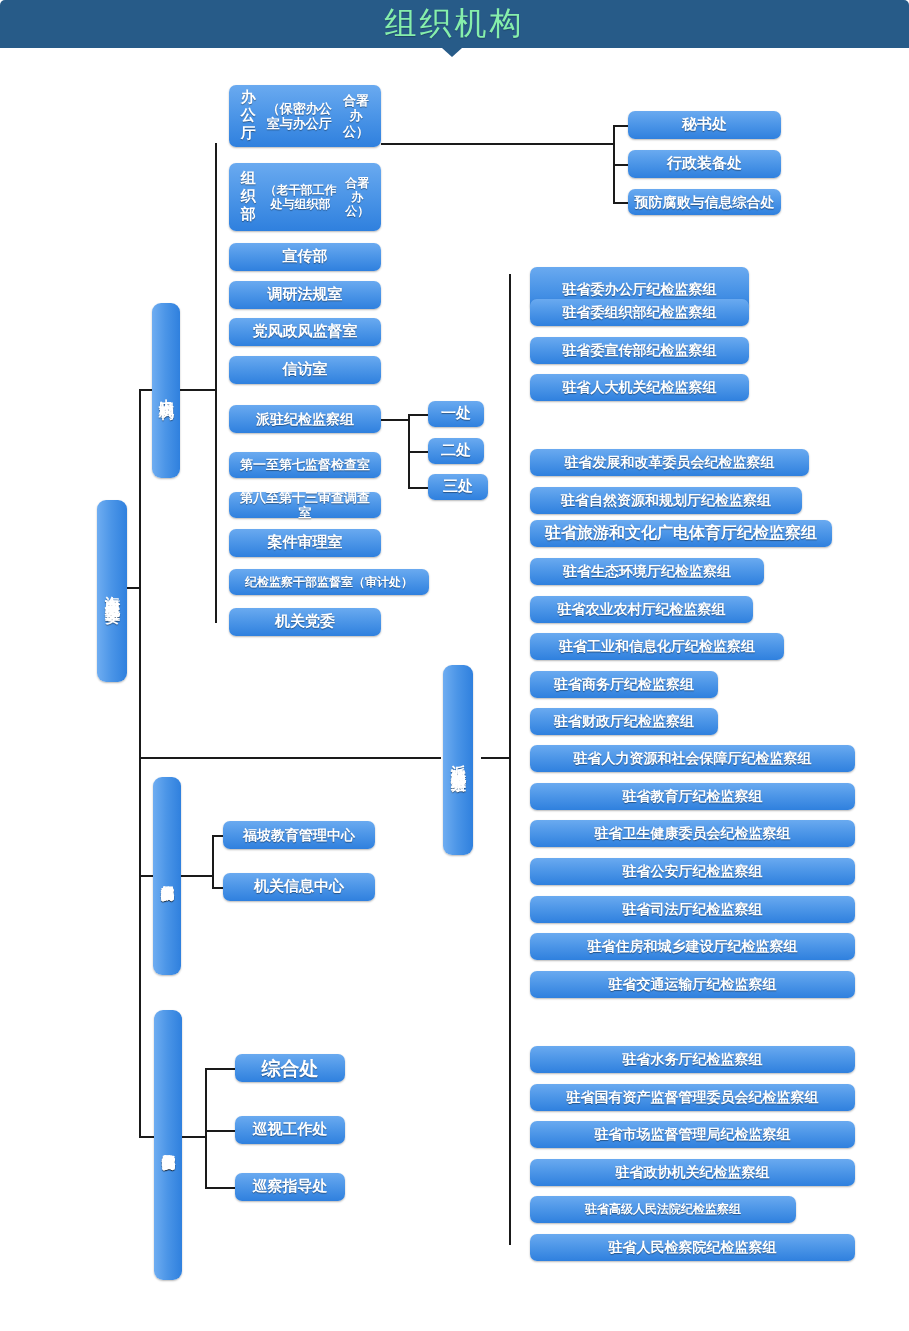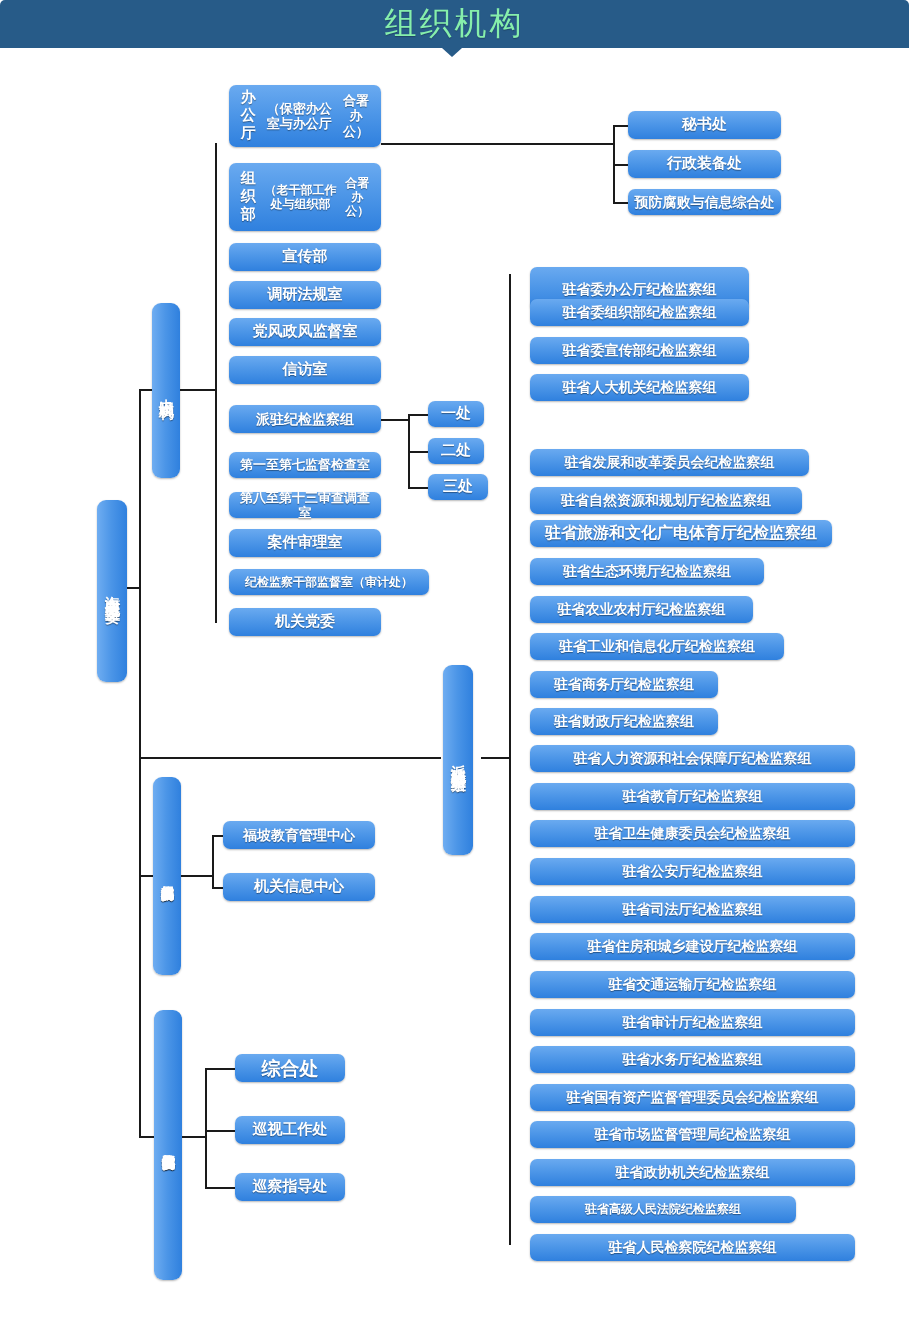--- a/index.html
+++ b/index.html
@@ -281,23 +281,20 @@
     </div>
   <div class="node" style="left:530px; top:896px; width:325px; height:27px; font-size:14px;">
     <span>驻省司法厅纪检监察组</span>
     </div>
   <div class="node" style="left:530px; top:933px; width:325px; height:27px; font-size:14px;">
     <span>驻省住房和城乡建设厅纪检监察组</span>
     </div>
   <div class="node" style="left:530px; top:971px; width:325px; height:27px; font-size:14px;">
     <span>驻省交通运输厅纪检监察组</span>
     </div>
-  <div class="node" style="left:530px; top:1009px; width:325px; height:27px; font-size:14px;">
-    <span>驻省审计厅纪检监察组</span>
-    </div>
   <div class="node" style="left:530px; top:1046px; width:325px; height:27px; font-size:14px;">
     <span>驻省水务厅纪检监察组</span>
     </div>
   <div class="node" style="left:530px; top:1084px; width:325px; height:27px; font-size:14px;">
     <span>驻省国有资产监督管理委员会纪检监察组</span>
     </div>
   <div class="node" style="left:530px; top:1121px; width:325px; height:27px; font-size:14px;">
     <span>驻省市场监督管理局纪检监察组</span>
     </div>
   <div class="node" style="left:530px; top:1159px; width:325px; height:27px; font-size:14px;">

